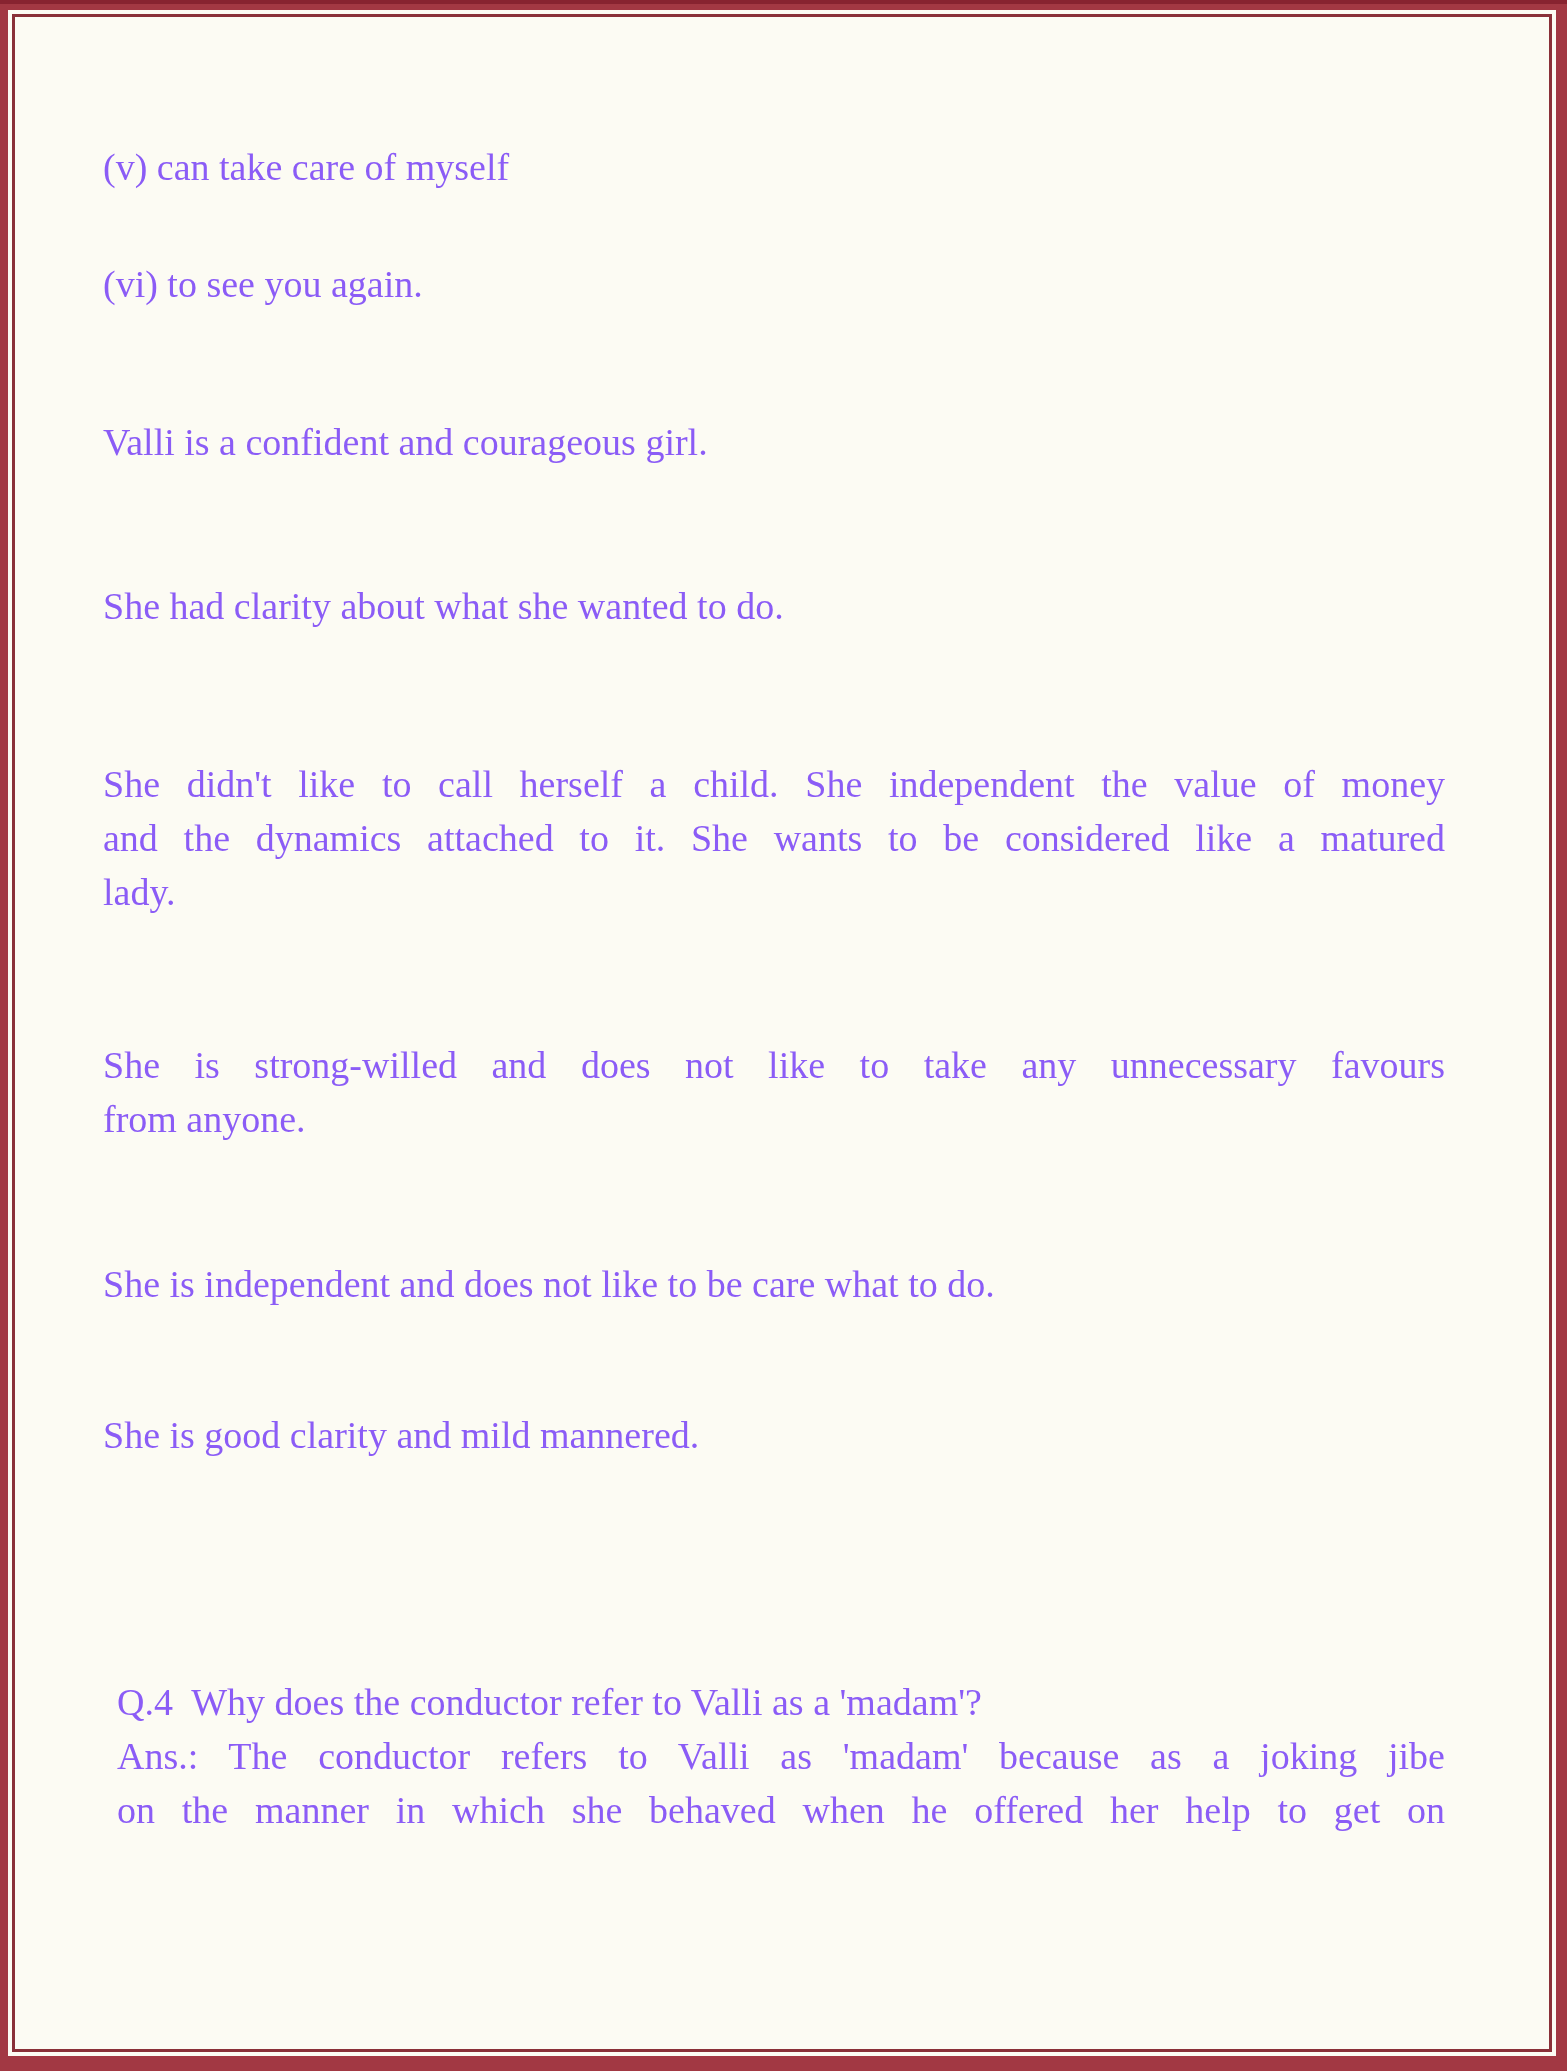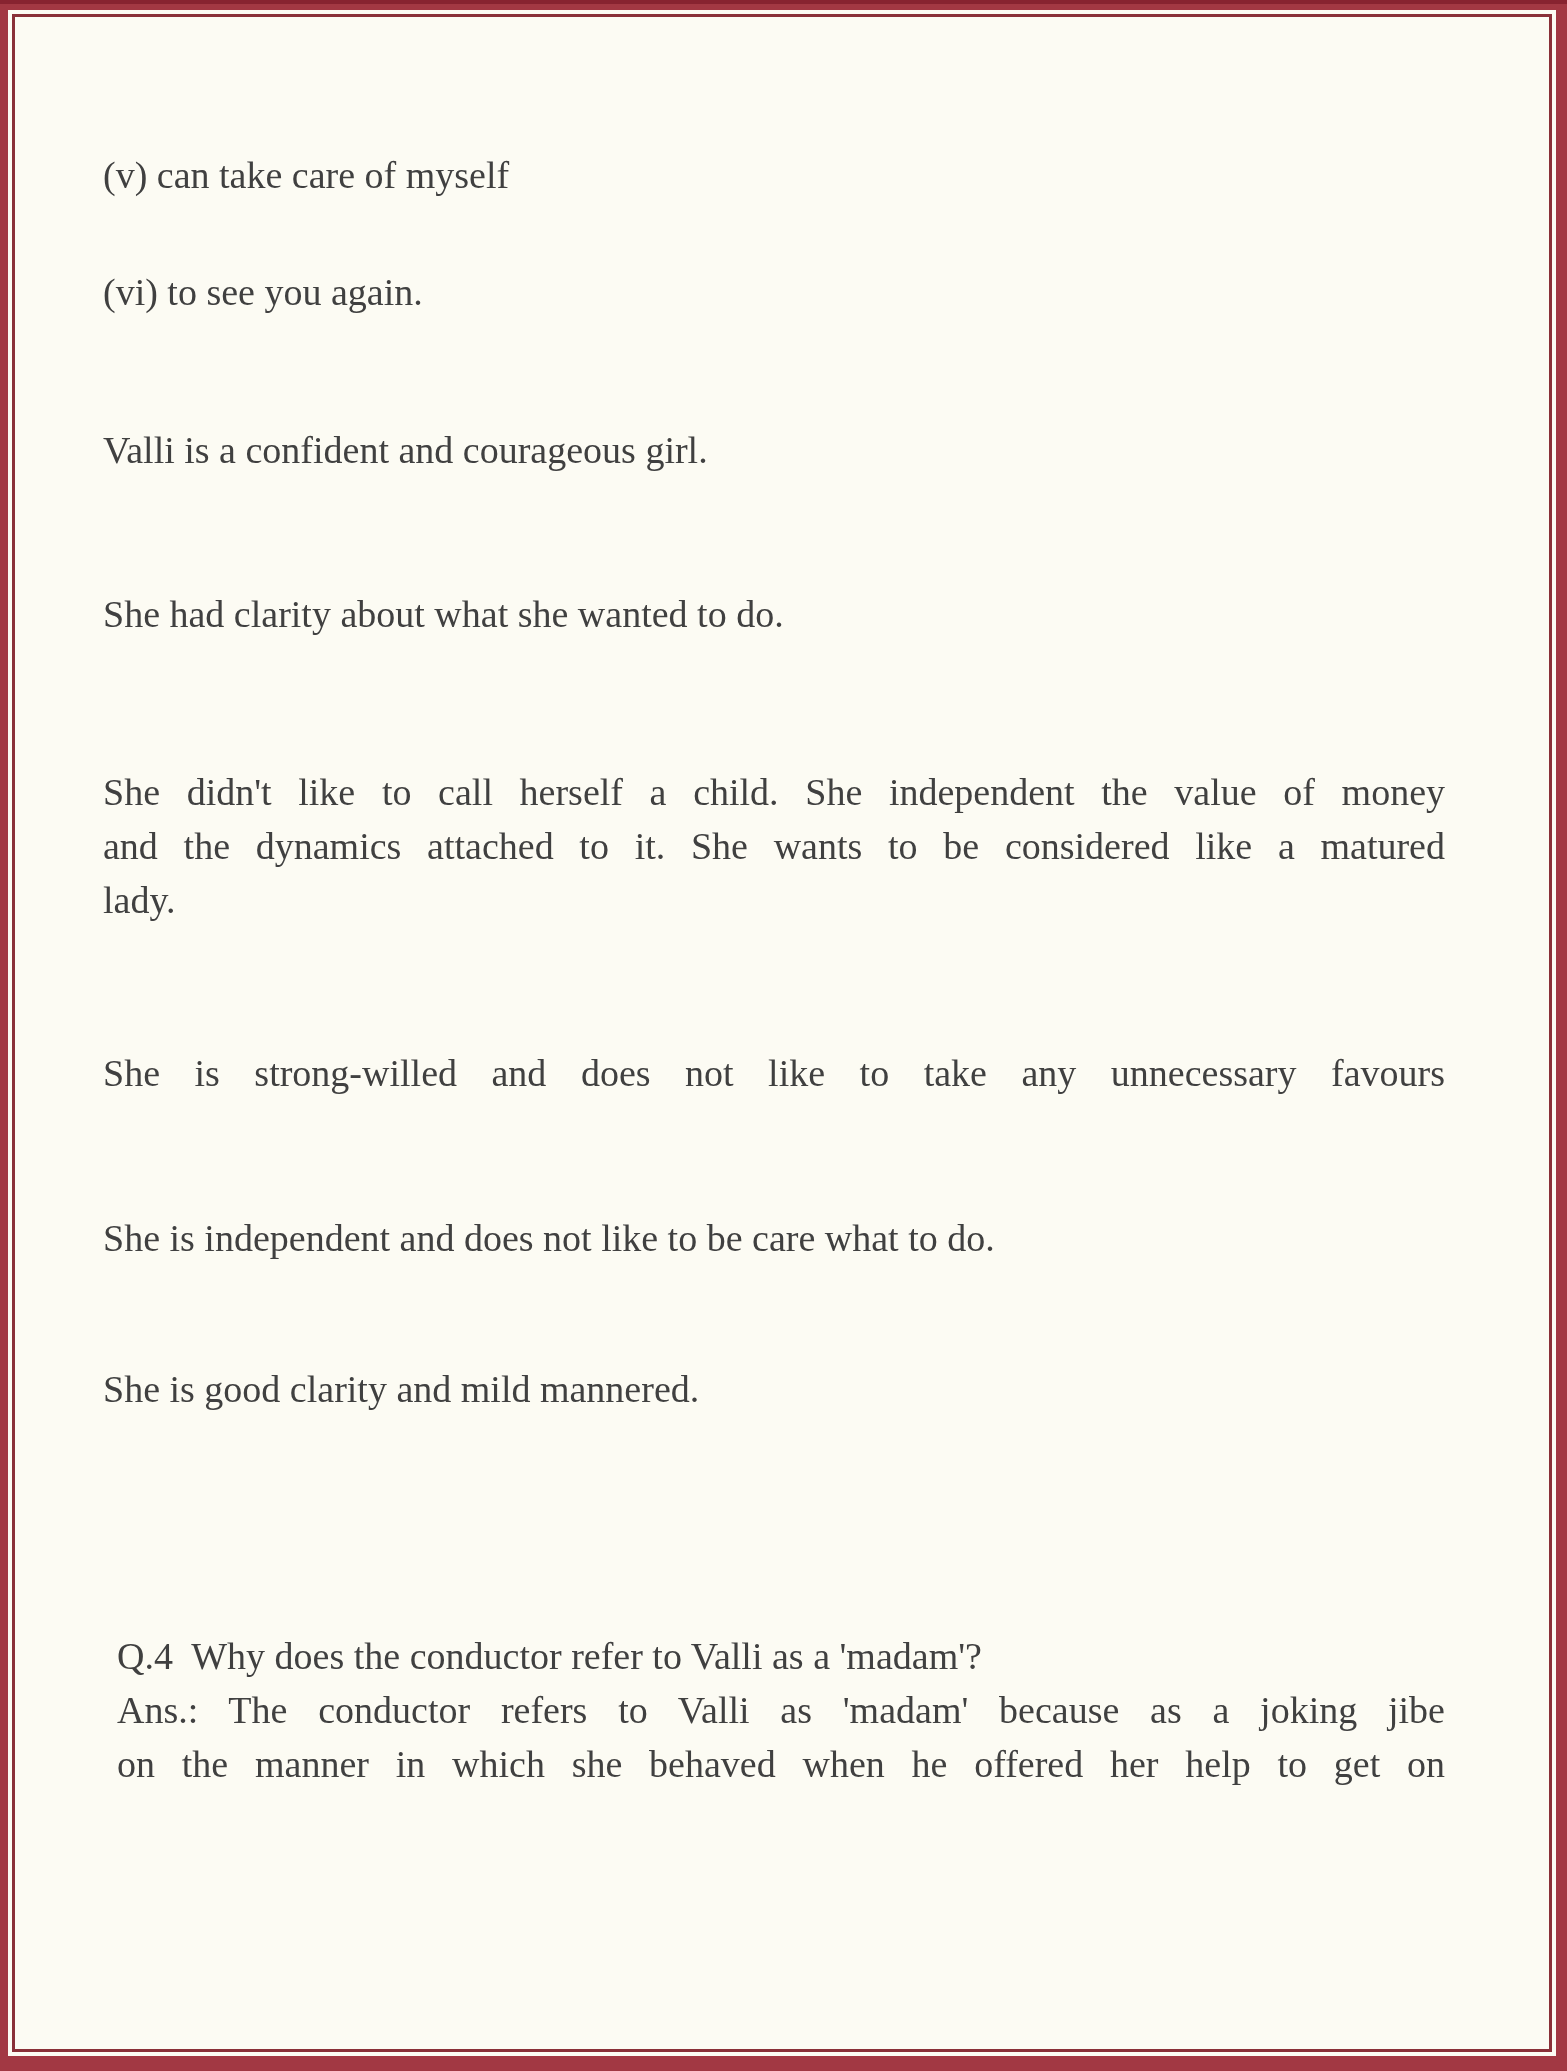--- a/index.html
+++ b/index.html
@@ -28,24 +28,24 @@
     width: 100%;
     height: 100%;
     box-sizing: border-box;
     border: 3px solid #8a3038;
     background: #fcfbf3;
     overflow: hidden;
   }
   .content {
     position: absolute;
     left: 88px;
-    top: 12px;
+    top: 4px;
     width: 1342px;
     padding-top: 119px;
-    color: #404040;
+    color: #8b5cf6;
     font-size: 38px;
     line-height: 54px;
   }
   .line {
     white-space: pre-wrap;
   }
   
   .jl {
     text-align: justify;
     text-align-last: justify;
@@ -77,20 +77,21 @@
         <div class="line mt-clarity">She had clarity about what she wanted to do.</div>
 
         <div class="mt-para1">
           <div class="jl">She didn't like to call herself a child. She independent the value of money</div>
           <div class="jl">and the dynamics attached to it. She wants to be considered like a matured</div>
           <div class="line">lady.</div>
         </div>
 
         <div class="mt-para2">
           <div class="jl">She is strong-willed and does not like to take any unnecessary favours</div>
+          <div class="line">from anyone.</div>
         </div>
 
         <div class="line mt-indep">She is independent and does not like to be care what to do.</div>
 
         <div class="line mt-good">She is good clarity and mild mannered.</div>
 
         <div class="mt-qa">
           <div class="line">Q.4  Why does the conductor refer to Valli as a 'madam'?</div>
           <div class="jl">Ans.:  The conductor refers to Valli as 'madam' because as a joking jibe</div>
           <div class="jl">on the manner in which she behaved when he offered her help to get on</div>

